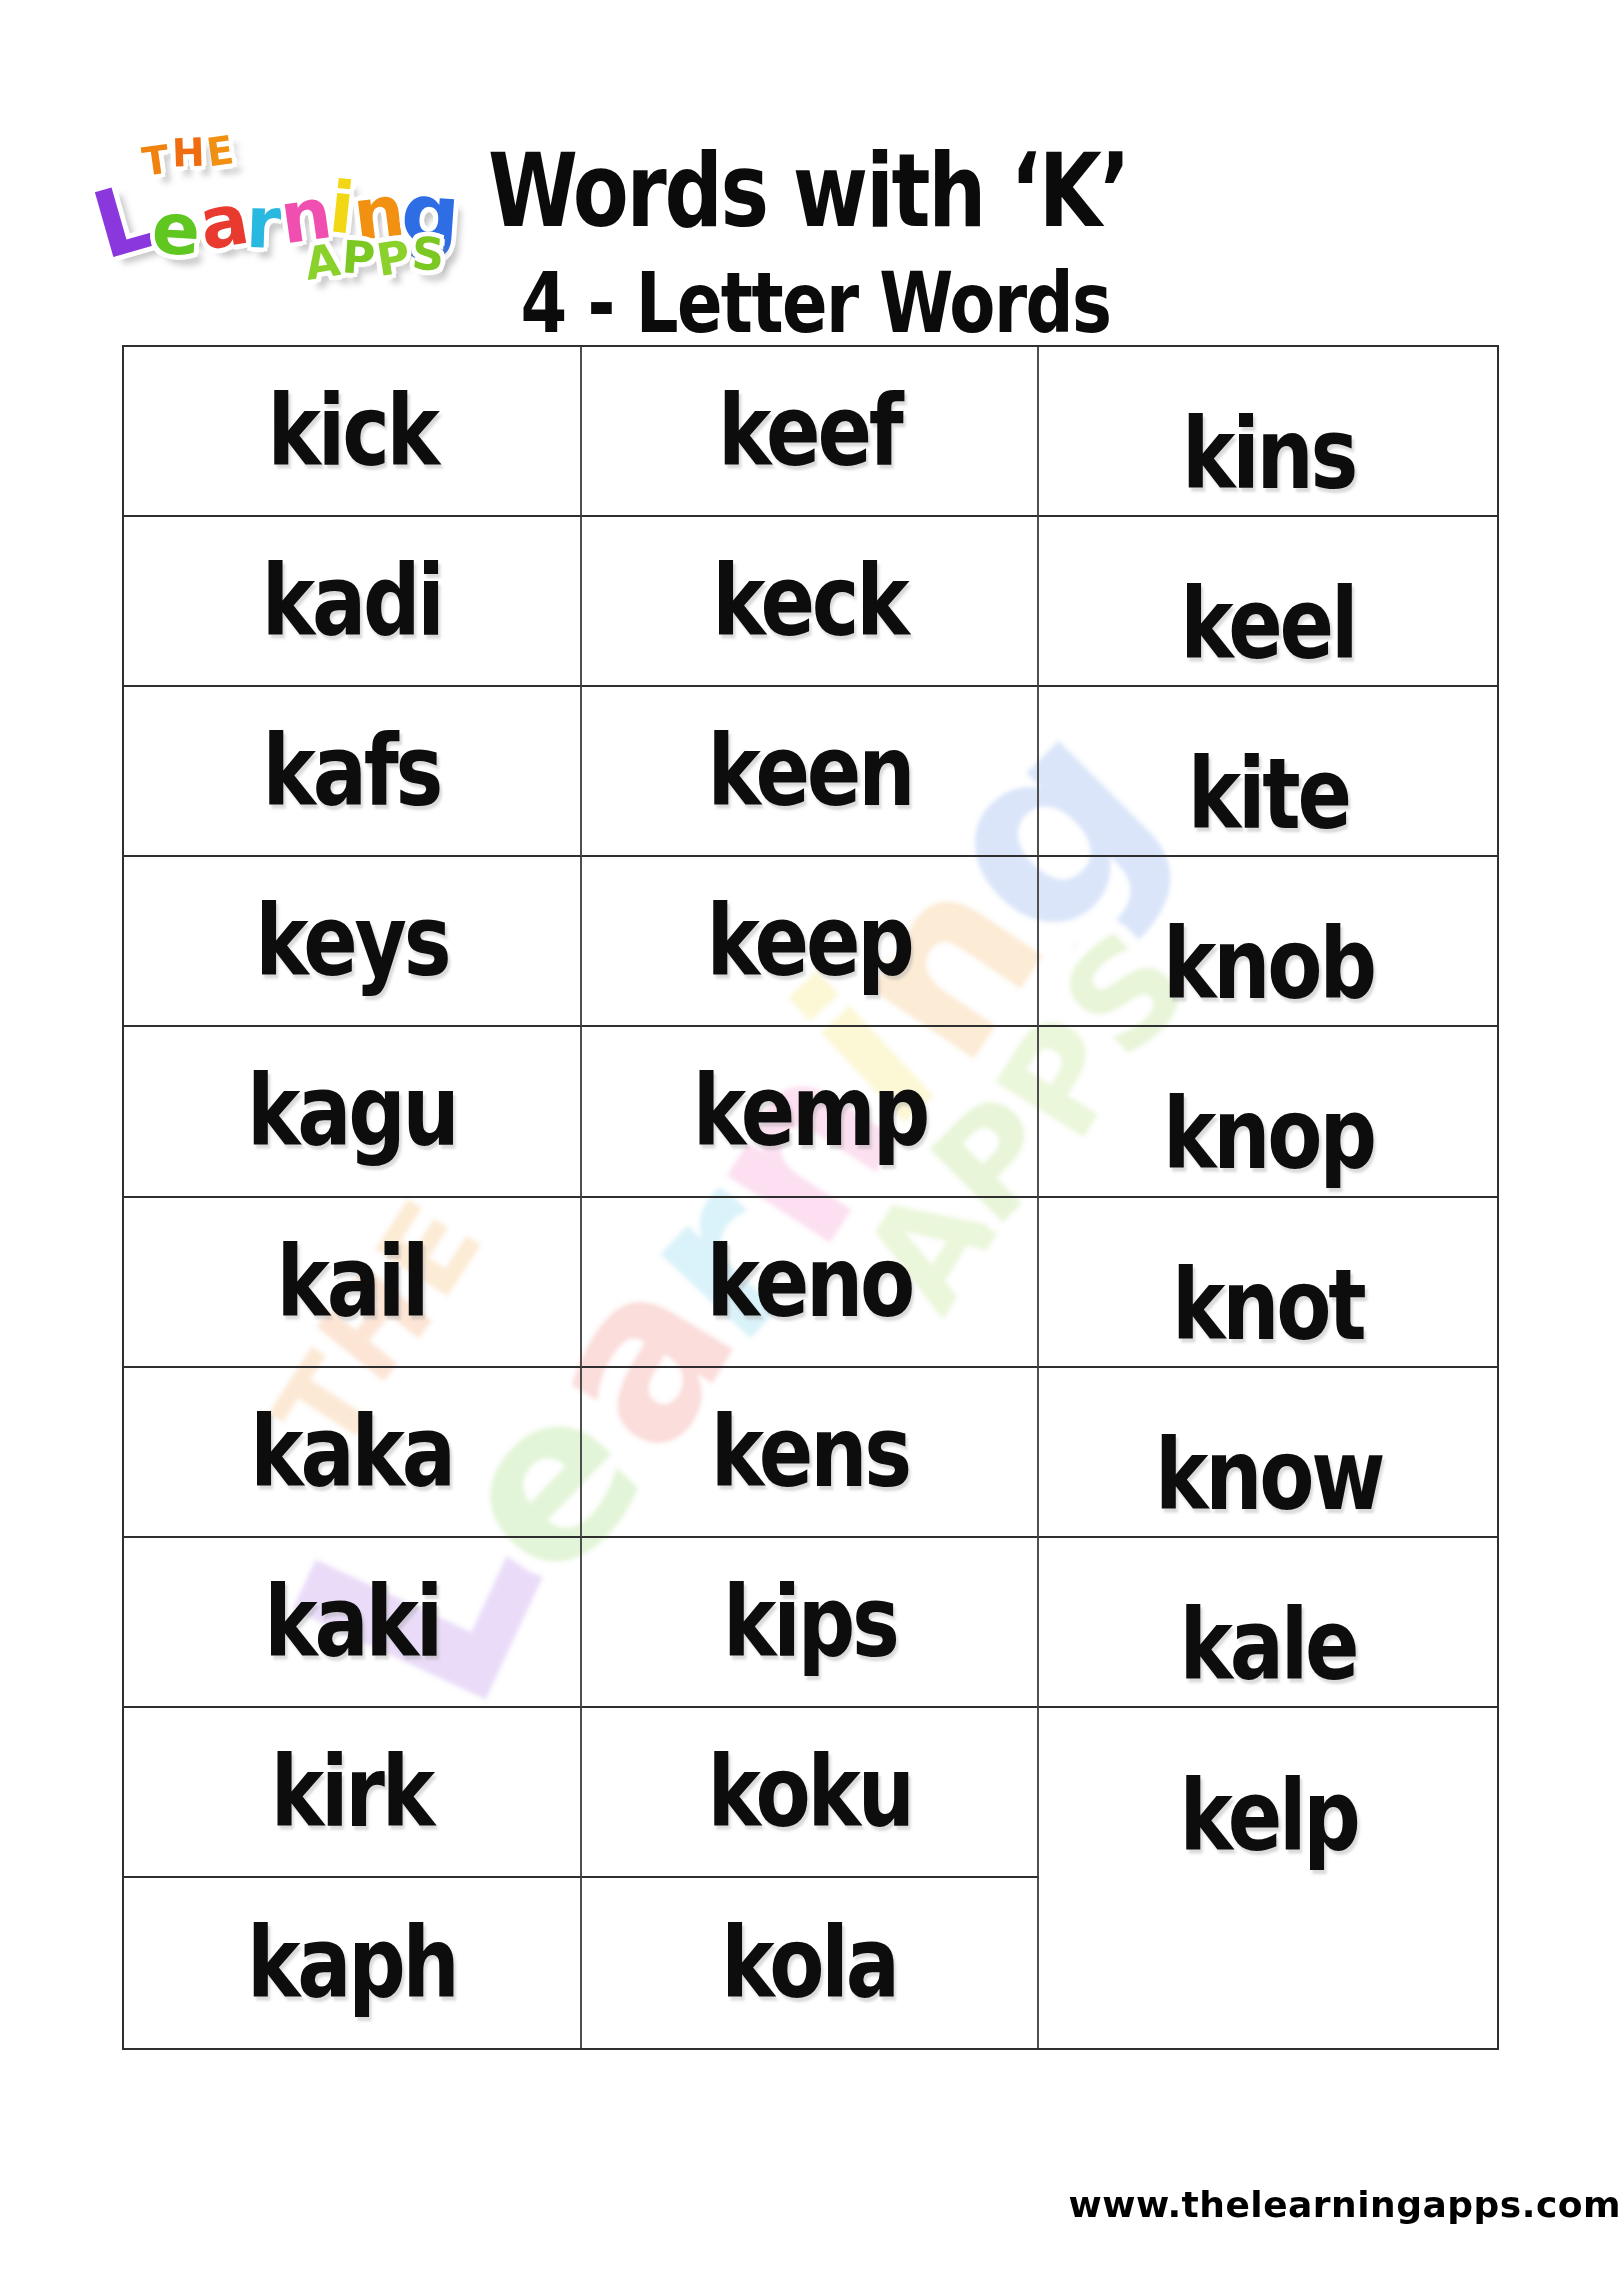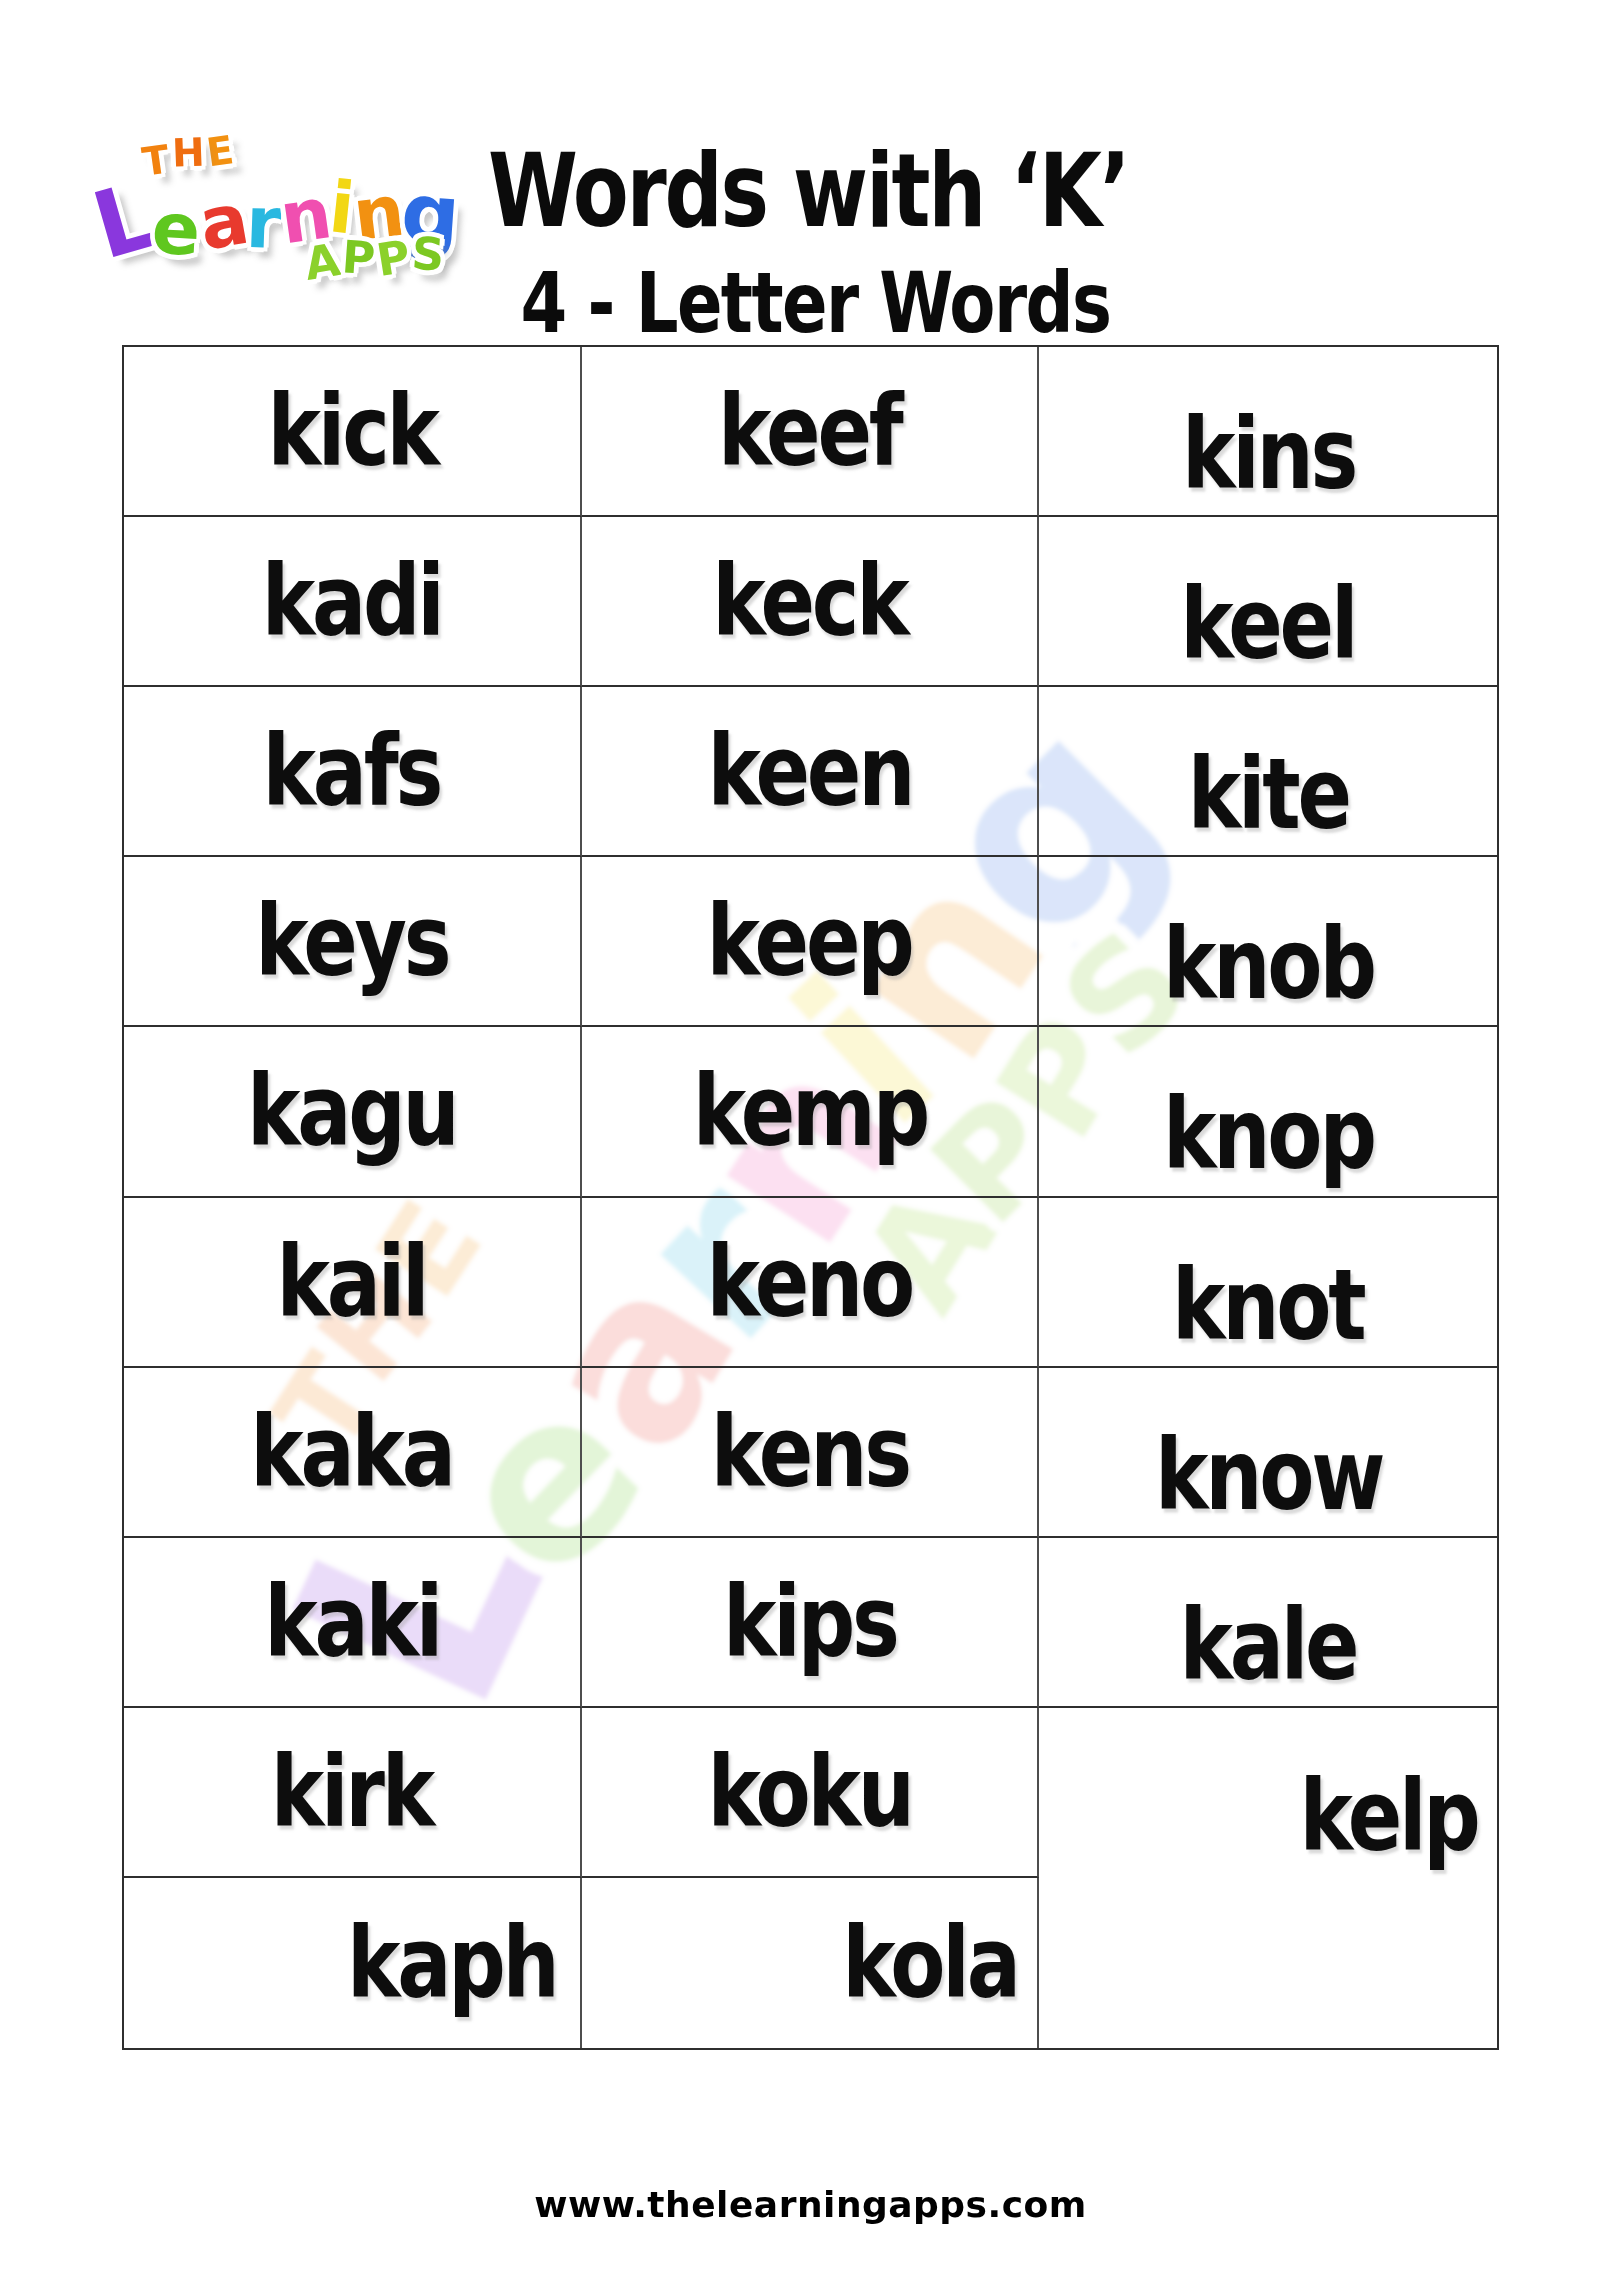--- a/index.html
+++ b/index.html
@@ -69,31 +69,31 @@
     box-sizing:border-box; border:2.9px solid #2f2f2f;
     display:grid; grid-template-columns:repeat(3,1fr); grid-template-rows:repeat(10,1fr);
     background:transparent;
   }
   .cell {
     box-sizing:border-box;
     border-right:2px solid #4e4e4e; border-bottom:2.9px solid #2f2f2f;
     display:flex; align-items:center; justify-content:center;
   }
   .cell:nth-child(3n){ border-right:none;margin-top:46px; }
-  .cell:nth-last-child(-n+3){ border-bottom:none;justify-content:flex-end; }
+  .cell:nth-last-child(-n+3){ border-bottom:none; }
   .word {
     font-size:98px; font-weight:bold; color:#0d0d0d; line-height:1;
     letter-spacing:-3.9px; transform:scaleX(.82); transform-origin:center center;
     text-shadow:2.9px 3.9px 2.9px rgba(150,150,150,.35);
   }
 
   
   .footer {
     position:absolute; left:0; top:2184px; width:1621px; z-index:2;
-    text-align:center; font-size:36px; font-weight:bold; color:#000;
+    text-align:right; font-size:36px; font-weight:bold; color:#000;
     letter-spacing:0.5px;
   }
 </style>
 </head>
 <body>
 
 <div class="page">
 
   <div class="watermark logo-root">
     <div class="logo-the"><span style="color: rgb(242, 130, 15);">T</span><span style="color: rgb(239, 109, 16);">H</span><span style="color: rgb(242, 145, 17);">E</span></div>

